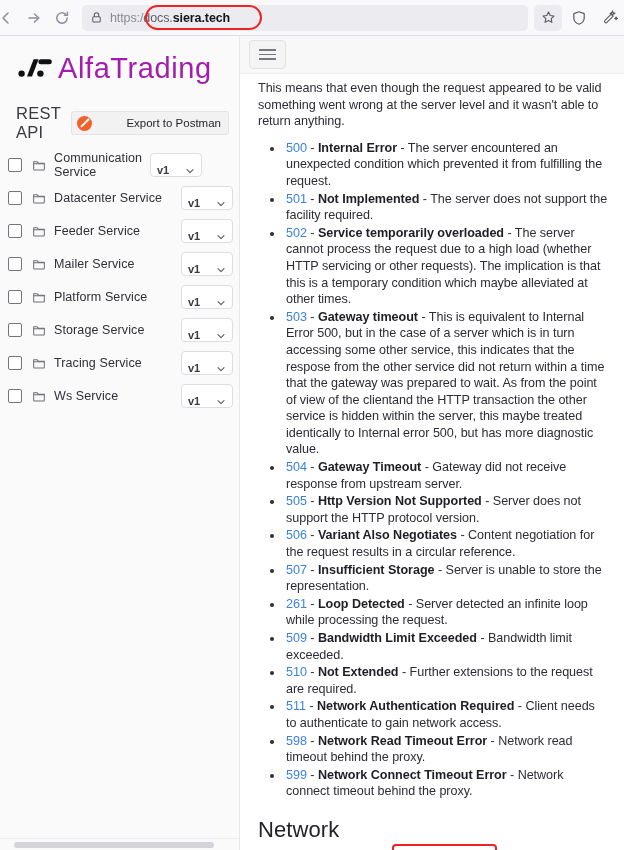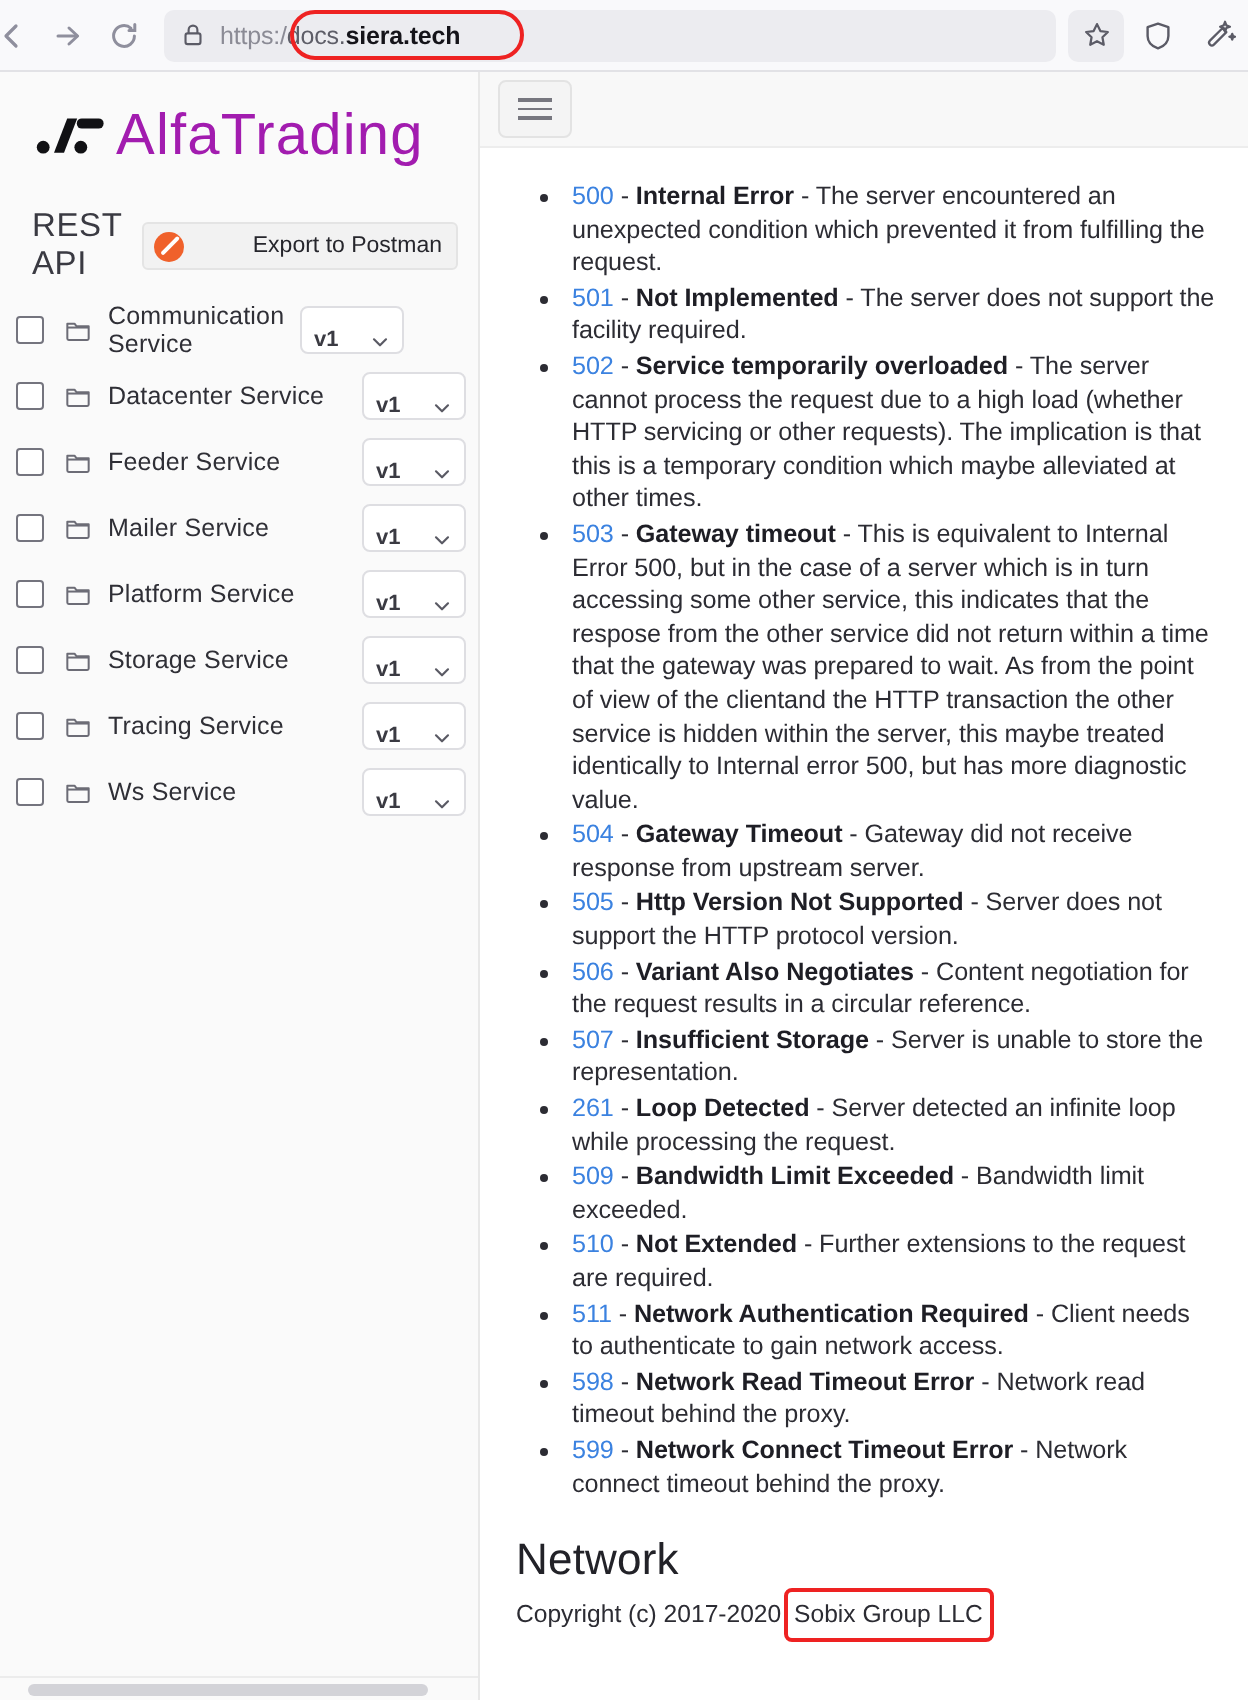--- a/index.html
+++ b/index.html
@@ -514,21 +514,21 @@
     <div class="topbar">
       <div class="hamburger">
         <i></i>
         <i></i>
         <i></i>
       </div>
     </div>
 
     <div class="doc">
       <p class="intro">
-        
+        <span class="clipped">This means that even though the request appeared to be valid</span><span>something went wrong at the server level and it wasn't able to return anything.</span>
       </p>
 
       <ul class="codes">
           <li><a class="code-num">500</a> - <strong class="code-name">Internal Error</strong> - <span>The server encountered an unexpected condition which prevented it from fulfilling the request.</span></li>
           <li><a class="code-num">501</a> - <strong class="code-name">Not Implemented</strong> - <span>The server does not support the facility required.</span></li>
           <li><a class="code-num">502</a> - <strong class="code-name">Service temporarily overloaded</strong> - <span>The server cannot process the request due to a high load (whether HTTP servicing or other requests). The implication is that this is a temporary condition which maybe alleviated at other times.</span></li>
           <li><a class="code-num">503</a> - <strong class="code-name">Gateway timeout</strong> - <span>This is equivalent to Internal Error 500, but in the case of a server which is in turn accessing some other service, this indicates that the respose from the other service did not return within a time that the gateway was prepared to wait. As from the point of view of the clientand the HTTP transaction the other service is hidden within the server, this maybe treated identically to Internal error 500, but has more diagnostic value.</span></li>
           <li><a class="code-num">504</a> - <strong class="code-name">Gateway Timeout</strong> - <span>Gateway did not receive response from upstream server.</span></li>
           <li><a class="code-num">505</a> - <strong class="code-name">Http Version Not Supported</strong> - <span>Server does not support the HTTP protocol version.</span></li>
           <li><a class="code-num">506</a> - <strong class="code-name">Variant Also Negotiates</strong> - <span>Content negotiation for the request results in a circular reference.</span></li>

